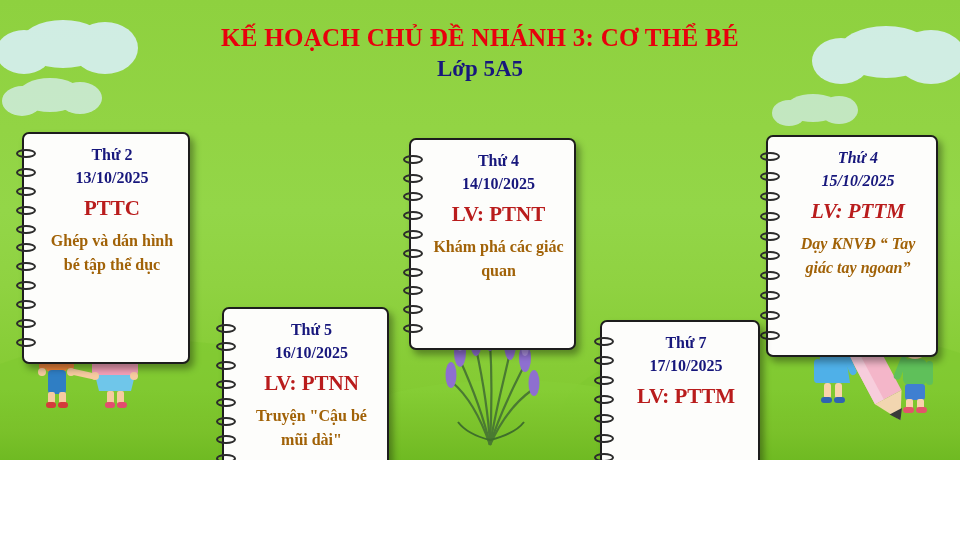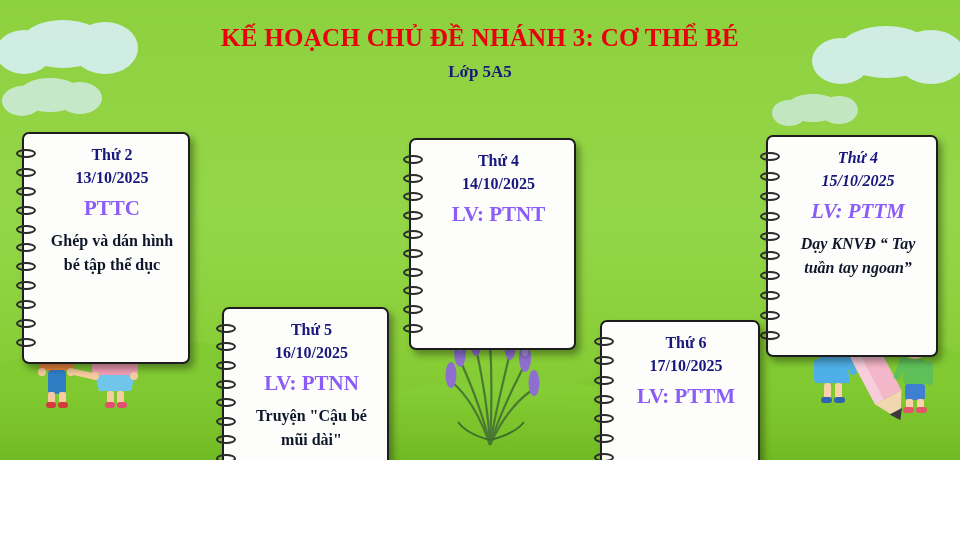--- a/index.html
+++ b/index.html
@@ -79,24 +79,24 @@
     line-height: 1.1;
   }
   .title-sub {
     margin-top: 7px;
     font-family: "Liberation Serif", serif;
     font-weight: bold;
     font-size: 17px;
     color: #17177c;
   }
   .title-class {
-    margin-top: 10px;
+    margin-top: 4px;
     font-family: "Liberation Serif", serif;
     font-weight: bold;
-    font-size: 17px;
+    font-size: 23px;
     color: #17177c;
   }
 
   
   .card {
     position: absolute;
     background: #fdfdfb;
     border: 2px solid #1d1d1d;
     border-radius: 7px;
     box-shadow: 4px 5px 7px rgba(0,0,0,.35);
@@ -138,28 +138,28 @@
     font-size: 16px;
     line-height: 1.45;
   }
   .date {
     color: #17177c;
     font-weight: bold;
     font-size: 16px;
     line-height: 1.45;
   }
   .subject {
-    color: #8b5cf6;
+    color: #b91c1c;
     font-weight: bold;
     font-size: 21px;
     margin-top: 6px;
     line-height: 1.3;
   }
   .detail {
-    color: #0f172a;
+    color: #a16207;
     font-weight: bold;
     font-size: 16px;
     margin-top: 6px;
     line-height: 1.55;
   }
 
   
   .kids-left { position: absolute; left: 12px; bottom: 24px; z-index: 4; }
   .kids-right { position: absolute; right: 10px; bottom: 18px; z-index: 4; }
   .lavender { position: absolute; left: 430px; bottom: 6px; z-index: 4; }
@@ -216,41 +216,42 @@
         <div class="ring"></div>
         <div class="ring"></div>
         <div class="ring"></div>
       <div class="ring"></div>
         <div class="ring"></div>
     </div>
     <div class="card-inner">
       <div class="day">Thứ 4</div>
       <div class="date">14/10/2025</div>
       <div class="subject">LV: PTNT</div>
+      <div class="detail">Khám phá các giác quan</div>
     </div>
   </div>
 
   <div class="card" style="left:766px; top:135px; width:172px; height:222px;font-style:italic;">
     <div class="spiral">
       <div class="ring"></div>
         <div class="ring"></div>
         <div class="ring"></div>
         <div class="ring"></div>
       <div class="ring"></div>
         <div class="ring"></div>
         <div class="ring"></div>
         <div class="ring"></div>
       <div class="ring"></div>
         <div class="ring"></div>
     </div>
     <div class="card-inner">
       <div class="day">Thứ 4</div>
       <div class="date">15/10/2025</div>
       <div class="subject">LV: PTTM</div>
-      <div class="detail">Dạy KNVĐ “ Tay tuần tay ngoan”</div>
+      <div class="detail">Dạy KNVĐ “ Tay giác tay ngoan”</div>
     </div>
   </div>
 
   <div class="card" style="left:222px; top:307px; width:167px; height:210px;">
     <div class="spiral">
       <div class="ring"></div>
         <div class="ring"></div>
         <div class="ring"></div>
         <div class="ring"></div>
       <div class="ring"></div>
@@ -274,21 +275,21 @@
         <div class="ring"></div>
         <div class="ring"></div>
         <div class="ring"></div>
       <div class="ring"></div>
         <div class="ring"></div>
         <div class="ring"></div>
         <div class="ring"></div>
       <div class="ring"></div>
     </div>
     <div class="card-inner">
-      <div class="day">Thứ 6</div>
+      <div class="day">Thứ 7</div>
       <div class="date">17/10/2025</div>
       <div class="subject">LV: PTTM</div>
     </div>
   </div>
 
   <div class="kids-left">
     <svg width="160" height="140" viewBox="0 0 160 140" xmlns="http://www.w3.org/2000/svg">
 
       <g>
         <path d="M30 34 q-10 -18 8 -24 q14 -8 26 2 q10 8 4 22 z" fill="#4a2c16"></path>

